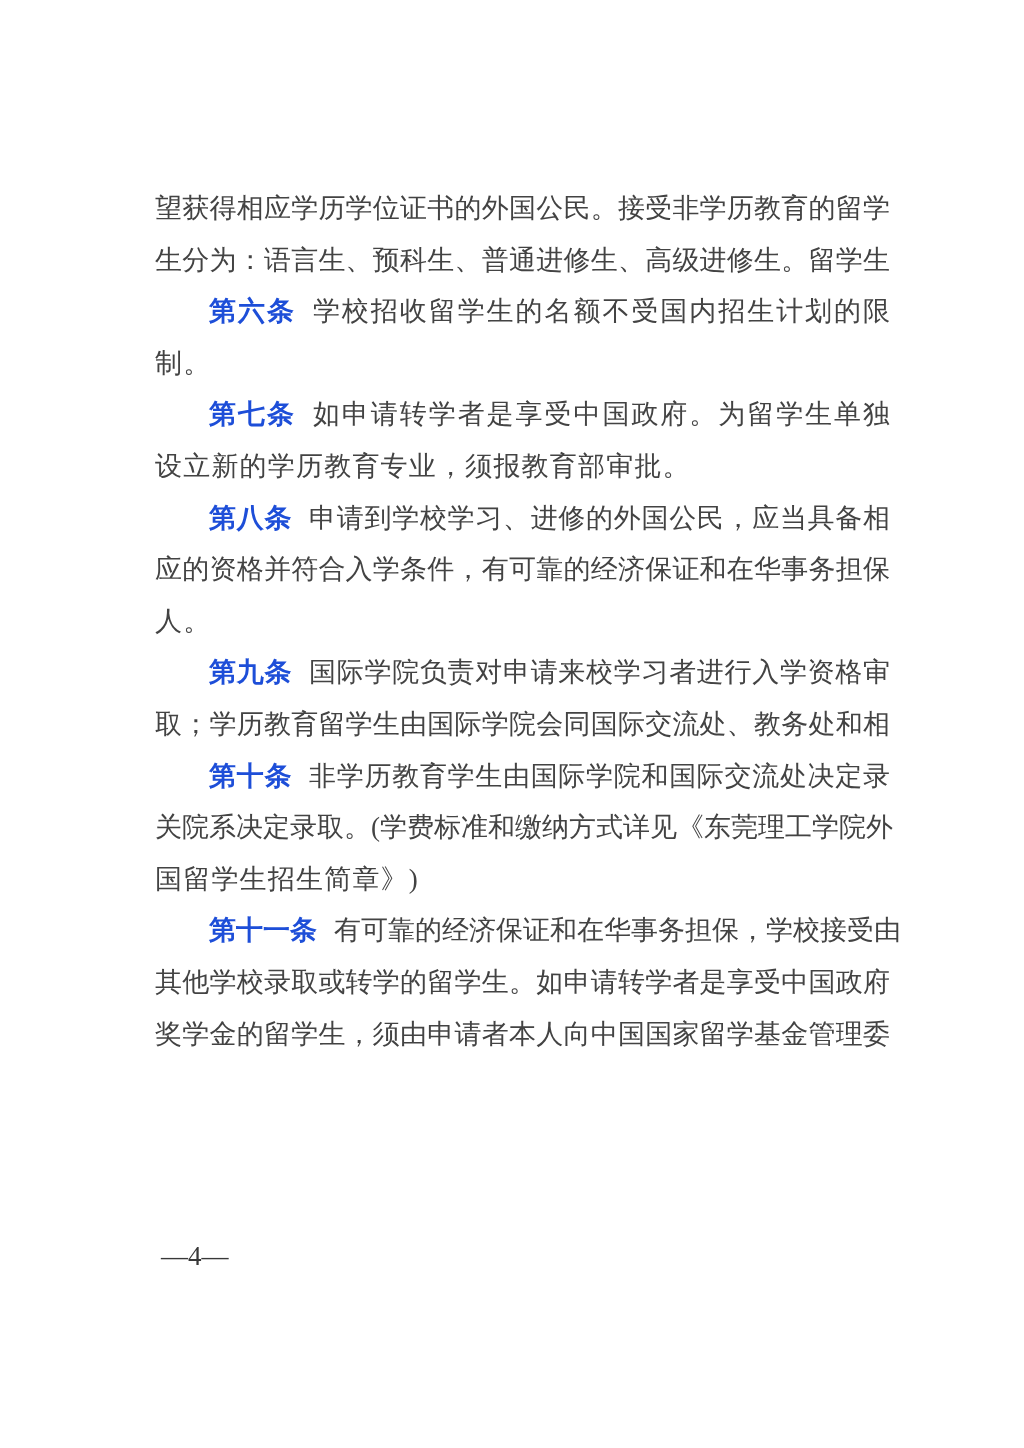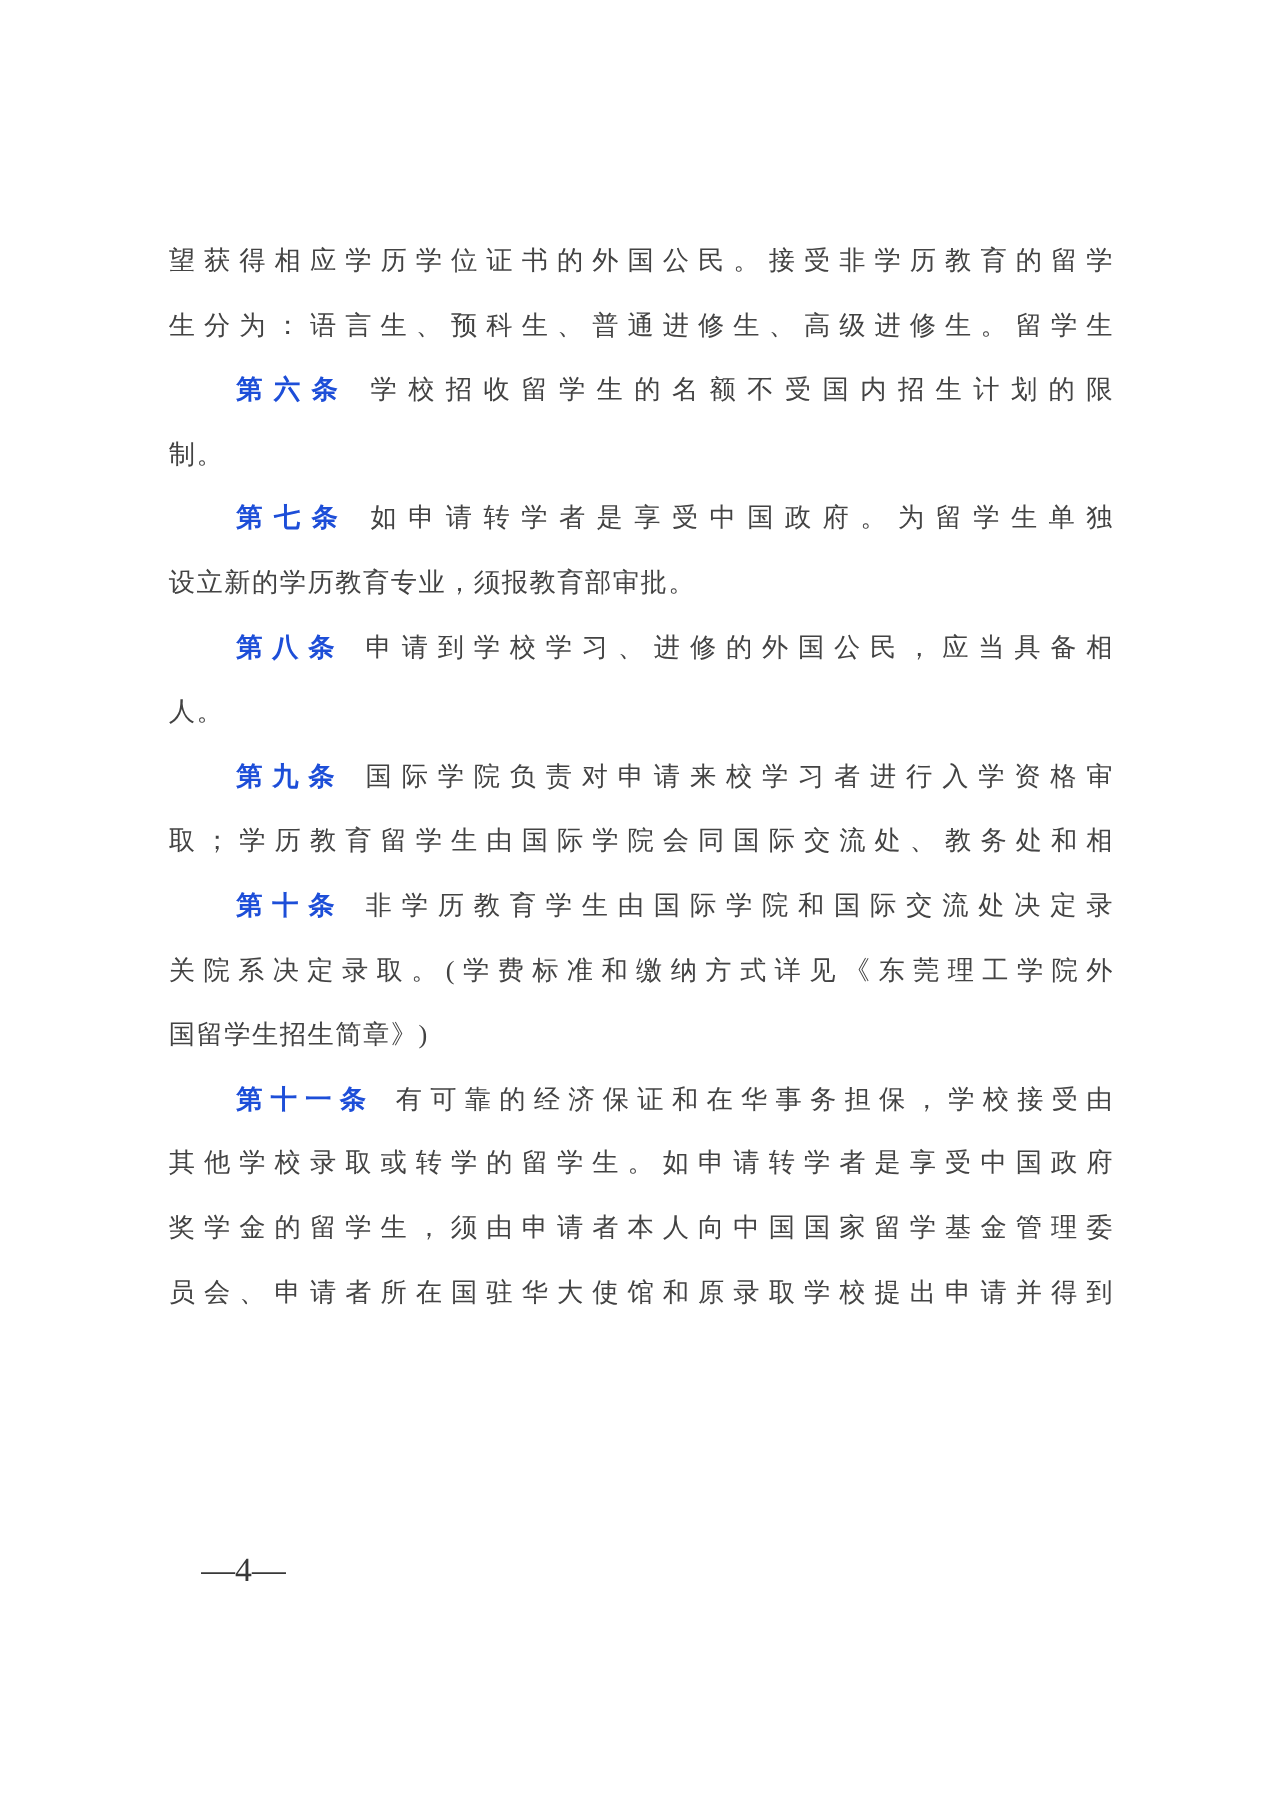--- a/index.html
+++ b/index.html
@@ -19,22 +19,23 @@
   .text-block {
     position: absolute;
     left: 135px;
     top: 183px;
     width: 755px;
     color: #434343;
   }
   .line {
     height: 51.6px;
     line-height: 51.6px;
-    font-size: 21px;
+    font-size: 27px;
     white-space: nowrap;
+    margin-left: 20px;
     -webkit-font-smoothing: antialiased;
   }
   .line.justify {
     text-align: justify;
     text-align-last: justify;
   }
   .line.natural {
     letter-spacing: 1.2px;
   }
   .line.indent {
@@ -70,39 +71,39 @@
     <div class="line justify indent"><b class="clause-label">第六条</b><span>学校招收留学生的名额不受国内招生计划的限</span></div>
 
     <div class="line natural"><span>制。</span></div>
 
     <div class="line justify indent"><b class="clause-label">第七条</b><span>如申请转学者是享受中国政府。为留学生单独</span></div>
 
     <div class="line natural"><span>设立新的学历教育专业，须报教育部审批。</span></div>
 
     <div class="line justify indent"><b class="clause-label">第八条</b><span>申请到学校学习、进修的外国公民，应当具备相</span></div>
 
+    <div class="line justify"><span>应的资格并符合入学条件，有可靠的经济保证和在华事务担保</span></div>
 
     <div class="line natural"><span>人。</span></div>
 
     <div class="line justify indent"><b class="clause-label">第九条</b><span>国际学院负责对申请来校学习者进行入学资格审</span></div>
 
 
     <div class="line justify"><span>取；学历教育留学生由国际学院会同国际交流处、教务处和相</span></div>
 
     <div class="line justify indent"><b class="clause-label">第十条</b><span>非学历教育学生由国际学院和国际交流处决定录</span></div>
 
     <div class="line justify"><span>关院系决定录取。(学费标准和缴纳方式详见《东莞理工学院外</span></div>
 
     <div class="line natural"><span>国留学生招生简章》)</span></div>
 
     <div class="line justify indent"><b class="clause-label">第十一条</b><span>有可靠的经济保证和在华事务担保，学校接受由</span></div>
 
     <div class="line justify"><span>其他学校录取或转学的留学生。如申请转学者是享受中国政府</span></div>
 
     <div class="line justify"><span>奖学金的留学生，须由申请者本人向中国国家留学基金管理委</span></div>
 
-    <div class="line justify"><span>员会、申请者所在国驻华大使馆和原录取学校提出申请并得到</span></div>
 
   </div>
 
   <div class="page-footer">—4—</div>
 
 </div>
 
 </body></html>

